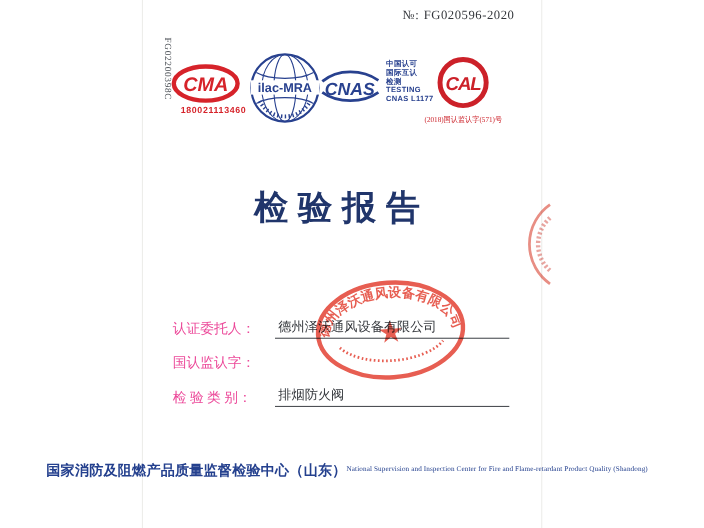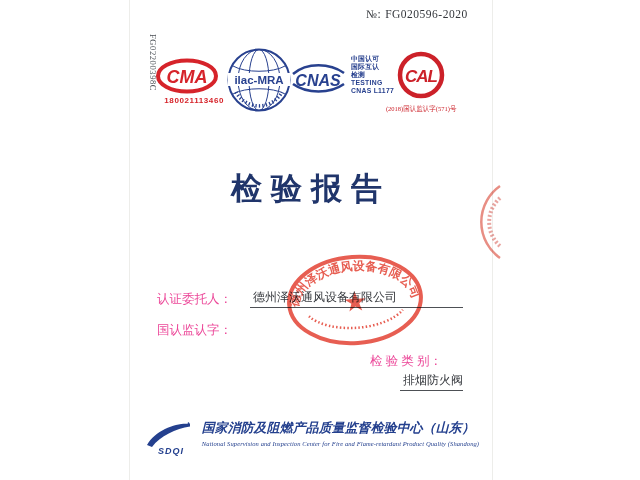--- a/index.html
+++ b/index.html
@@ -52,32 +52,32 @@
     font-size:15px;font-weight:bold;letter-spacing:2.5px;word-spacing:9px;color:#20356b;
   }
 
   
   .field{position:absolute;left:157px;width:306px;height:17px;display:flex;align-items:flex-end;}
   .field .lbl{flex:none;width:93px;font-size:12.5px;color:#ec4899;white-space:pre;}
   .field .val-wrap{flex:1;border-bottom:1px solid #4d5055;padding:0 0 1px 3px;}
   .field .val{font-size:12px;color:#33363b;white-space:nowrap;}
   .field.f0{top:291px;}
   .field.f1{top:322px;}
-  .field.f2{top:353px;flex-direction:column;}
+  .field.f2{top:353px;}
 
   
   .seal-main{position:absolute;left:282px;top:250px;opacity:.82;mix-blend-mode:multiply;transform:rotate(-4deg);}
   .seal-partial{position:absolute;left:470px;top:180px;opacity:.75;mix-blend-mode:multiply;}
 
   
   .footer{
     position:absolute;left:130px;top:420px;width:362px;
     display:flex;justify-content:center;align-items:flex-start;gap:9px;
   }
-  .footer .org{display:flex;flex-direction:column;font-style:italic;}
+  .footer .org{display:flex;flex-direction:row;}
   .footer .org-cn{
     font-family:"Liberation Sans",sans-serif;
     font-size:12.8px;font-weight:bold;color:#24408e;letter-spacing:.2px;white-space:nowrap;
   }
   .footer .org-en{
     font-size:6.5px;color:#24408e;margin-top:3px;white-space:nowrap;letter-spacing:.1px;
   }
 </style>
 </head>
 <body>

